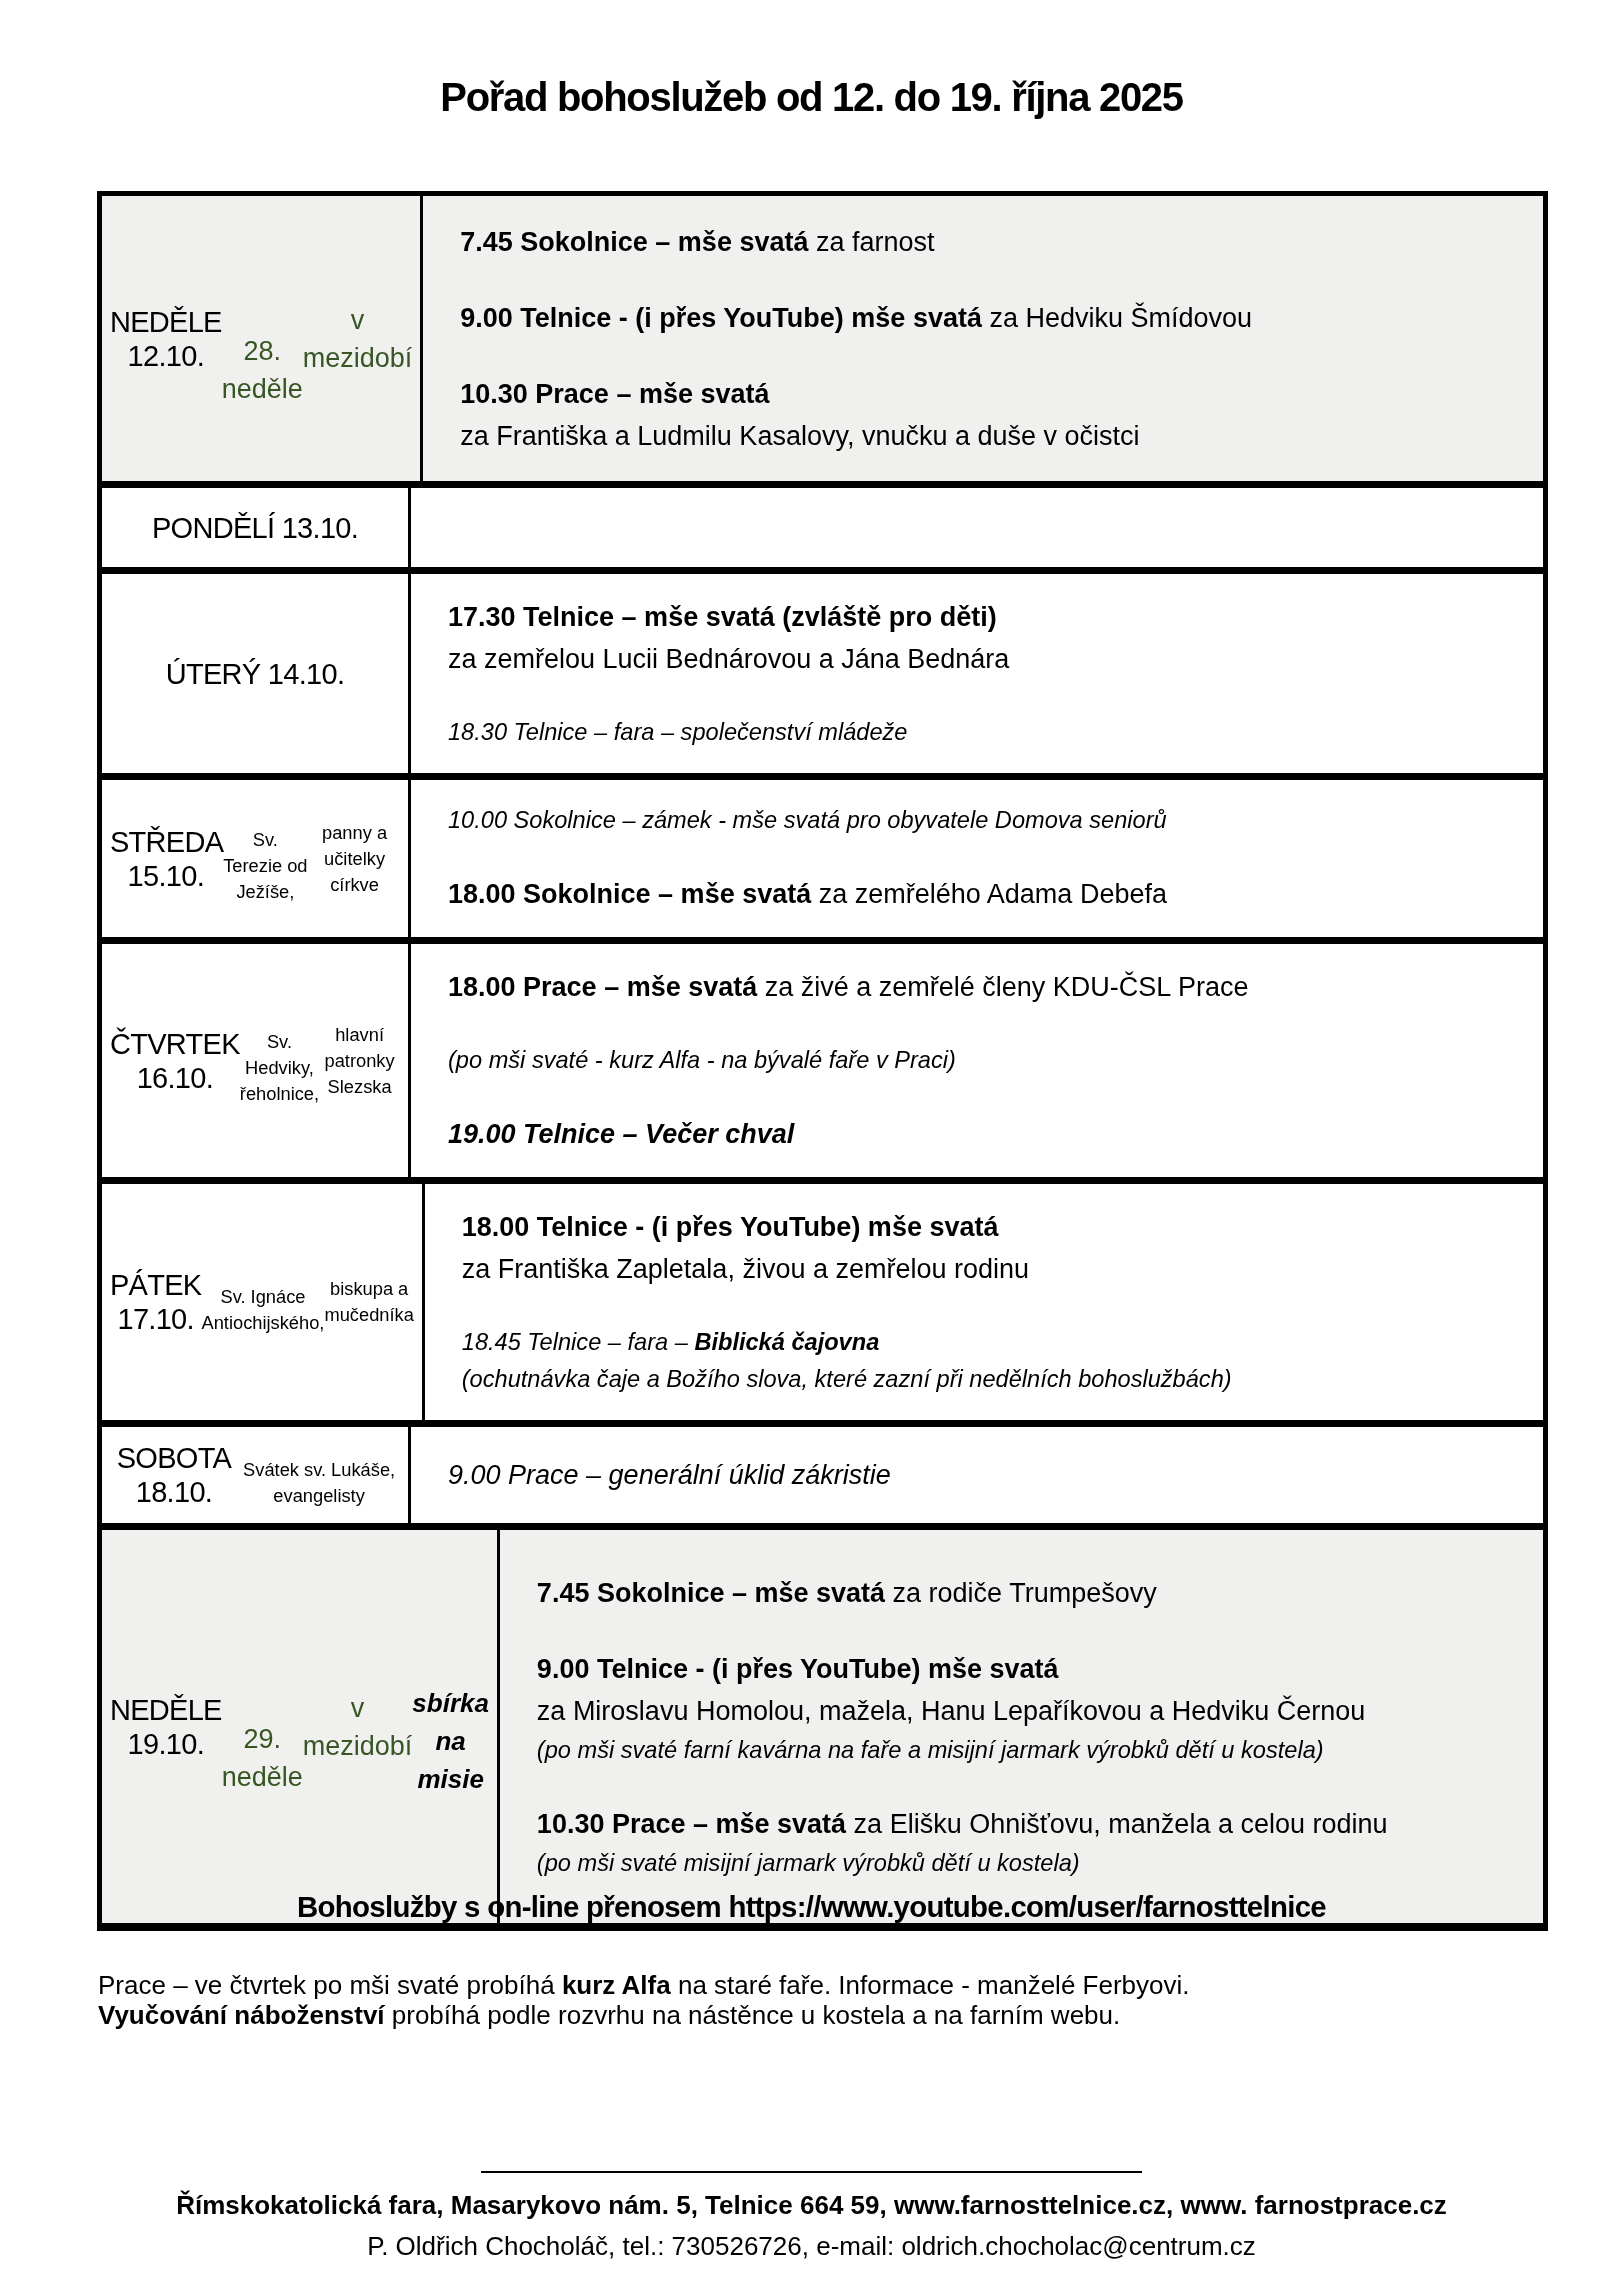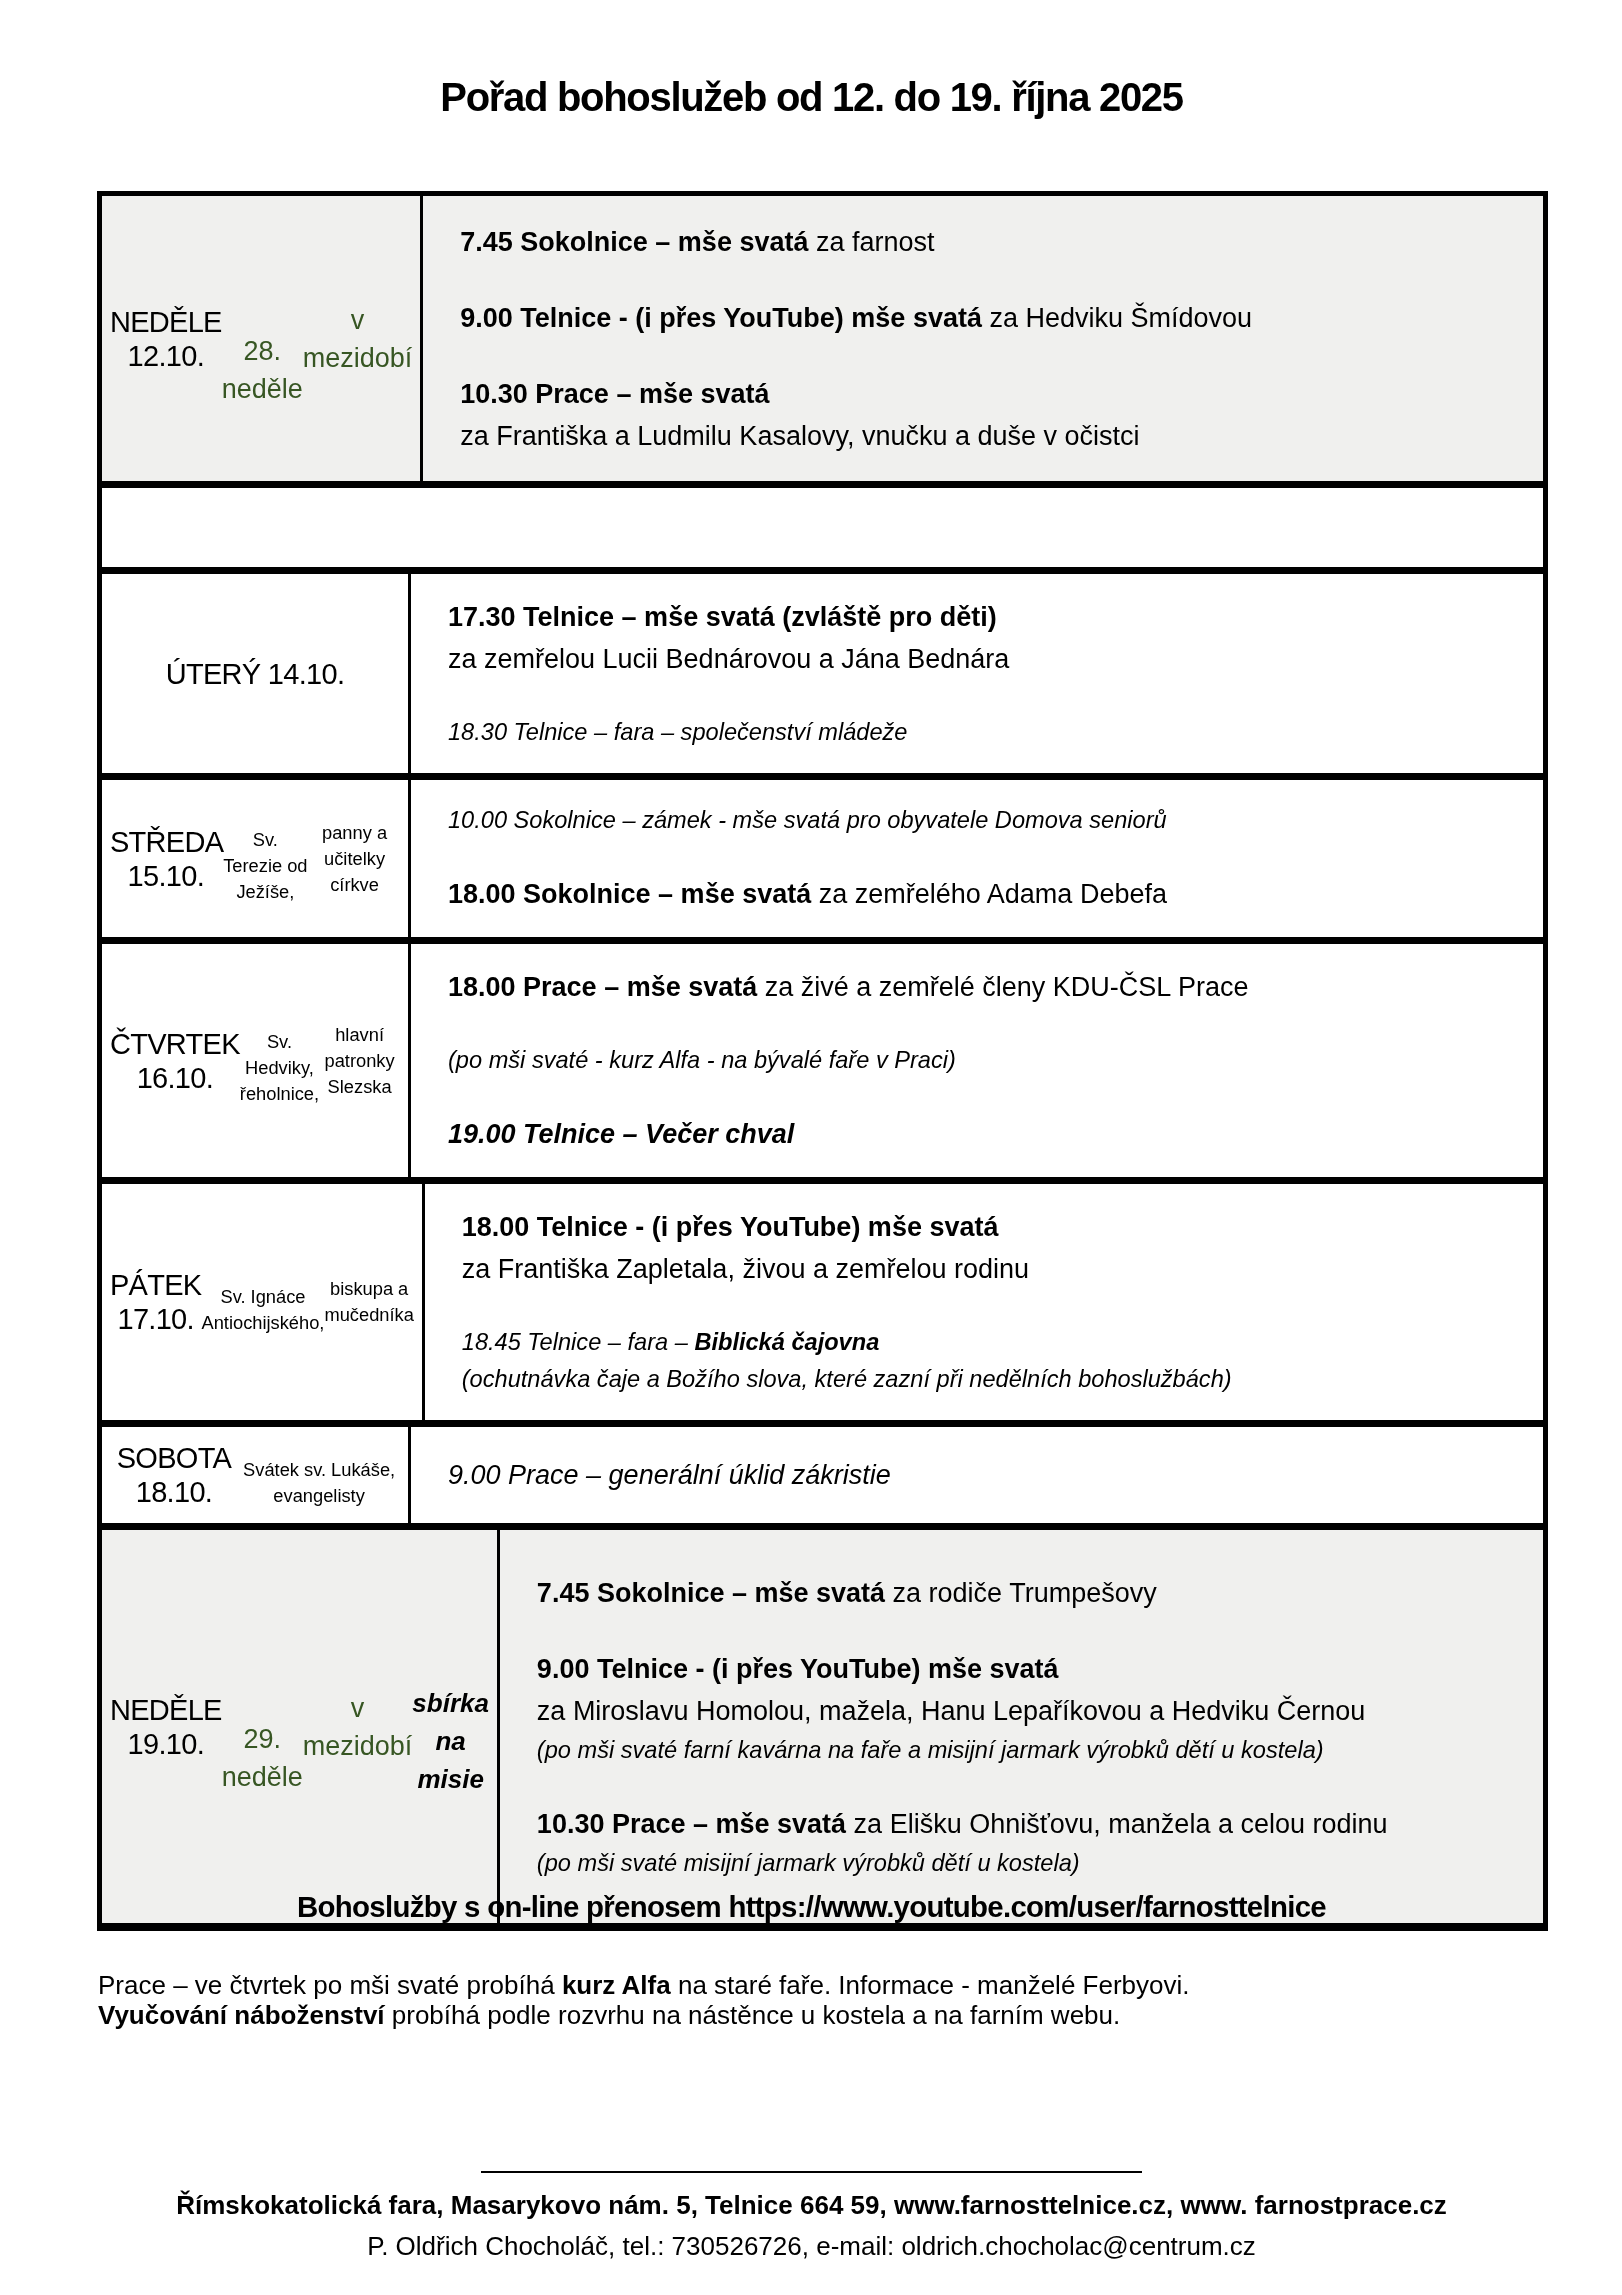--- a/index.html
+++ b/index.html
@@ -89,20 +89,23 @@
           <div class="day-note s-green">v mezidobí</div>
         </div>
         <div class="cell">
           <p class="line"><span class="s-b">7.45 Sokolnice – mše svatá</span><span class="s-r"> za farnost</span></p>
           <p class="line gap"><span class="s-b">9.00 Telnice - (i přes YouTube) mše svatá</span><span class="s-r"> za Hedviku Šmídovou</span></p>
           <p class="line gap"><span class="s-b">10.30 Prace – mše svatá</span></p>
           <p class="line"><span class="s-r">za Františka a Ludmilu Kasalovy, vnučku a duše v očistci</span></p>
         </div>
       </div>
       <div class="s-row">
+        <div class="day">
+          <div class="day-name">PONDĚLÍ 13.10.</div>
+        </div>
         <div class="cell"></div>
       </div>
       <div class="s-row">
         <div class="day">
           <div class="day-name">ÚTERÝ 14.10.</div>
         </div>
         <div class="cell">
           <p class="line"><span class="s-b">17.30 Telnice – mše svatá (zvláště pro děti)</span></p>
           <p class="line"><span class="s-r">za zemřelou Lucii Bednárovou a Jána Bednára</span></p>
           <p class="line gap sm"><span class="s-i">18.30 Telnice – fara – společenství mládeže</span></p>

